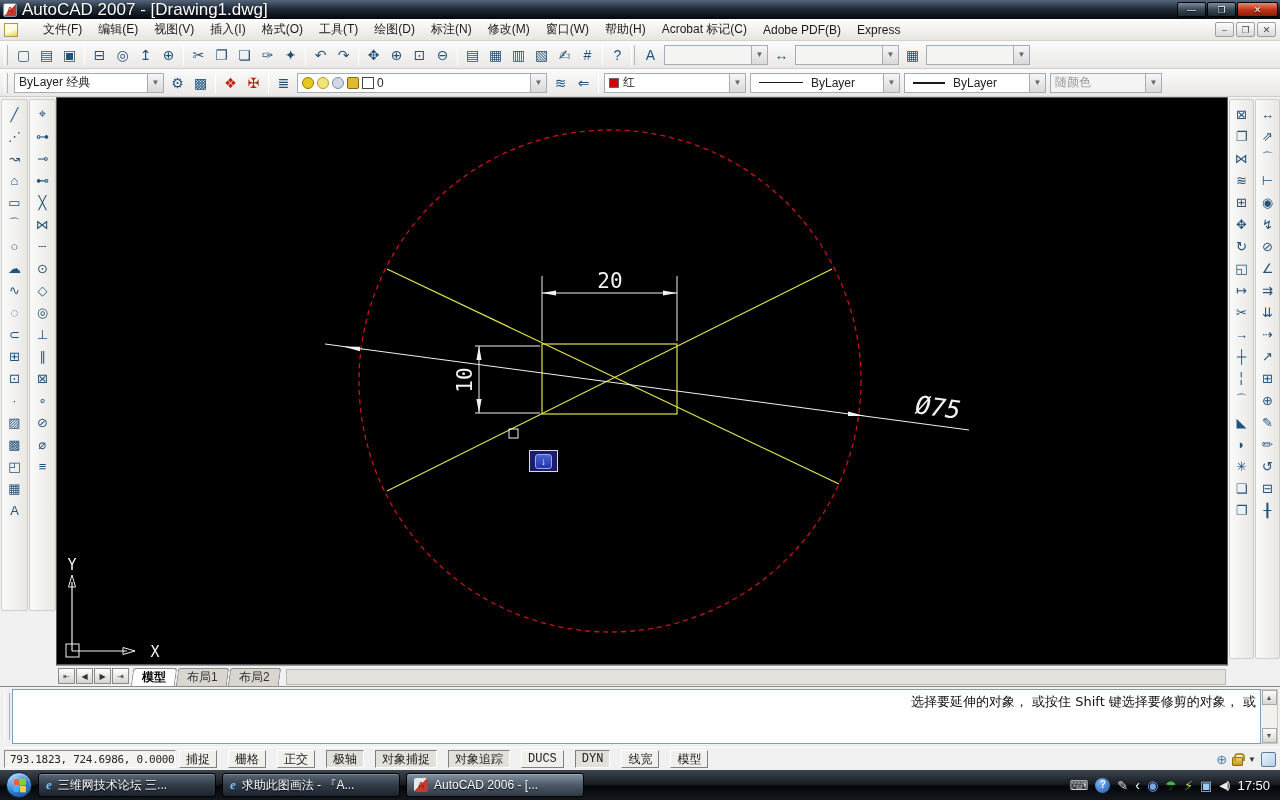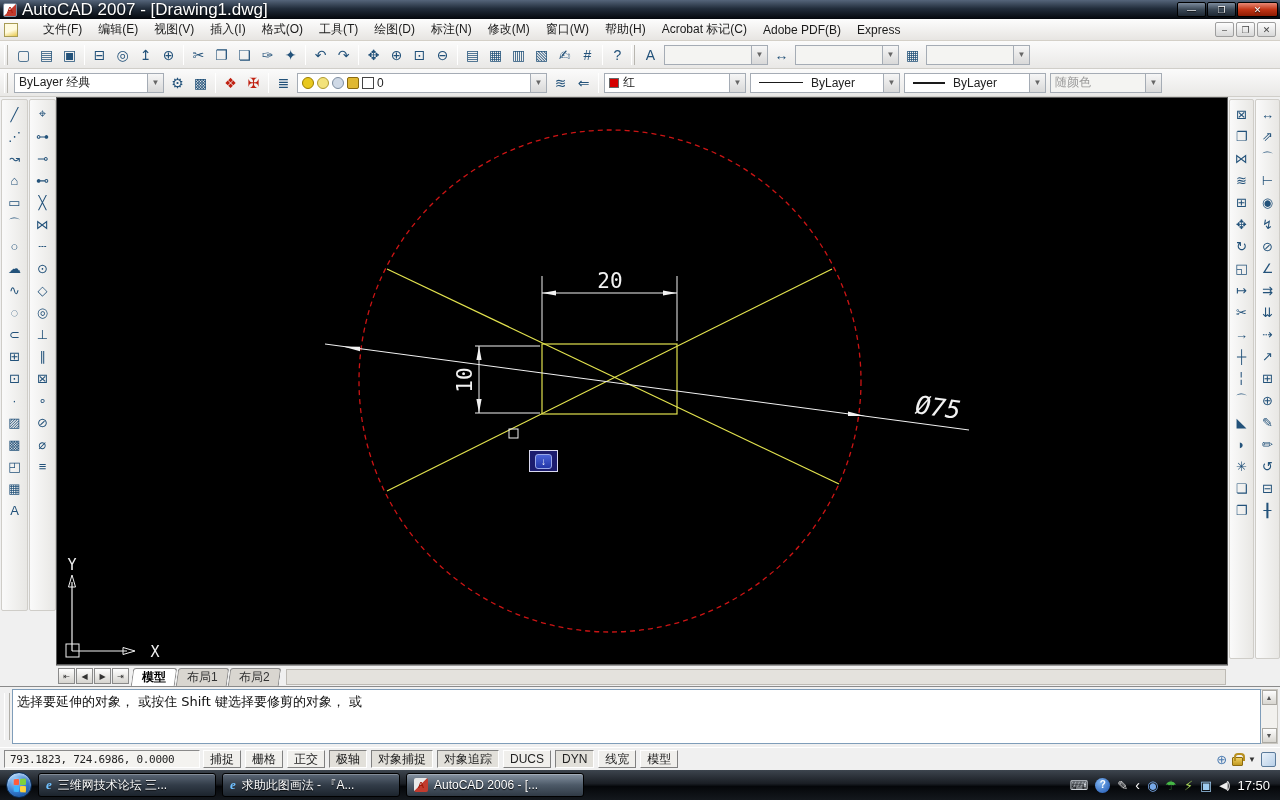--- a/index.html
+++ b/index.html
@@ -59,29 +59,29 @@
   .tabnav { display:flex; align-items:center; height:100%; padding:0 2px; }
   .tnbtn { width:17px; height:16px; border:1px solid #8a8a8a; background:linear-gradient(#fefefe,#d6d4cf); font-size:8px; color:#333; display:flex; align-items:center; justify-content:center; margin-right:1px; }
   .tab { height:18px; padding:0 9px; display:flex; align-items:center; font-size:12px; background:#d9d6d0; border:1px solid #8a8a8a; border-bottom:none; border-radius:3px 3px 0 0; margin-right:1px; color:#333; transform:skewX(-8deg); }
   .tab span { transform:skewX(8deg); }
   .tab.active { background:#fff; font-weight:bold; color:#000; }
   .hscroll { flex:1; height:16px; margin:2px 2px 1px 6px; background:#e4e2dd; border:1px solid #bdbab4; }
 
   
   .cmdarea { height:61px; background:#f0f0f0; border-top:1px solid #8a8a8a; display:flex; padding:2px 2px 3px 2px; }
   .cmdgrip { width:6px; border-left:1px solid #fff; border-right:1px solid #b0aea8; margin:4px 2px; }
-  .cmdbox { flex:1; background:#fff; border:1px solid #7f9db9; font-family:"DejaVu Sans","Liberation Sans",sans-serif; font-size:13px; color:#111; display:flex; justify-content:space-between; padding:2px 4px; position:relative; }
+  .cmdbox { flex:1; background:#fff; border:1px solid #7f9db9; font-family:"DejaVu Sans","Liberation Sans",sans-serif; font-size:13px; color:#111; display:flex; flex-direction:column; justify-content:space-between; padding:2px 4px; position:relative;align-items:flex-end; }
   .cmdline1 { padding-top:1px; }
   .cmdline2 { border-top:1px solid #d8d8d8; padding:3px 0 1px 0; }
   .cmdscroll { width:17px; background:#f2f1ee; border:1px solid #c8c6c0; border-left:none; display:flex; flex-direction:column; justify-content:space-between; align-items:center; }
   .scrbtn { width:15px; height:15px; background:linear-gradient(#fdfdfd,#d8d6d0); border:1px solid #aaa8a2; font-size:7px; color:#555; display:flex; align-items:center; justify-content:center; }
 
   
   .statusbar { height:23px; background:#f0f0f0; border-top:1px solid #fff; display:flex; align-items:center; padding:0 4px; gap:3px; }
-  .coords { width:196px; height:18px; border:1px solid; border-color:#8a8a8a #fff #fff #8a8a8a; background:#f4f3f0; font-size:11px; display:flex; align-items:center; padding-left:5px; color:#222; font-family:"DejaVu Sans Mono",monospace; letter-spacing:-0.3px; }
+  .coords { width:172px; height:18px; border:1px solid; border-color:#8a8a8a #fff #fff #8a8a8a; background:#f4f3f0; font-size:11px; display:flex; align-items:center; padding-left:5px; color:#222; font-family:"DejaVu Sans Mono",monospace; letter-spacing:-0.3px; }
   .sbtn { height:18px; padding:0 6px; display:flex; align-items:center; font-size:12px; color:#222; border:1px solid; border-color:#fff #808080 #808080 #fff; background:#f0efec; white-space:nowrap; }
   .sbtn.on { border-color:#808080 #fff #fff #808080; background:#e2e0da; }
   .strayright { margin-left:auto; display:flex; align-items:center; gap:5px; }
   .satico { font-size:13px; color:#4a7ab0; }
   .lockico { width:11px; height:9px; background:linear-gradient(#f0d060,#c09820); border:1px solid #8a6a10; border-radius:1px; position:relative; margin-top:4px; }
   .lockico:before { content:""; position:absolute; left:1px; top:-5px; width:7px; height:6px; border:2px solid #b89020; border-bottom:none; border-radius:4px 4px 0 0; }
   .dropico { font-size:8px; color:#333; }
   .cleanico { width:15px; height:15px; border:1px solid #5a7a9a; background:linear-gradient(135deg,#eaf2fa,#b8d0e8); border-radius:2px; }
 
   
@@ -422,21 +422,21 @@
       <div class="cmdline1" data-name="command-history-line">选择要延伸的对象， 或按住 Shift 键选择要修剪的对象， 或</div>
     </div>
     <div class="cmdscroll" data-name="command-scrollbar">
       <span class="scrbtn" data-name="scroll-up-icon">▲</span>
       <span class="scrbtn" data-name="scroll-down-icon">▼</span>
     </div>
   </div>
 
   <div class="statusbar" data-name="status-bar">
     <div class="coords" data-name="coordinate-readout">793.1823, 724.6986, 0.0000</div>
-    <div style="display:flex;gap:4px;">
+    <div style="display:flex;gap:11px;font-family:Liberation Mono, monospace;">
 
     <div class="sbtn" data-name="toggle-snap">捕捉</div>
         <div class="sbtn" data-name="toggle-grid">栅格</div>
         <div class="sbtn" data-name="toggle-ortho">正交</div>
         <div class="sbtn on" data-name="toggle-polar">极轴</div>
         <div class="sbtn on" data-name="toggle-osnap">对象捕捉</div>
         <div class="sbtn on" data-name="toggle-otrack">对象追踪</div>
         <div class="sbtn" data-name="toggle-ducs">DUCS</div>
         <div class="sbtn on" data-name="toggle-dyn">DYN</div>
         <div class="sbtn" data-name="toggle-lwt">线宽</div>

